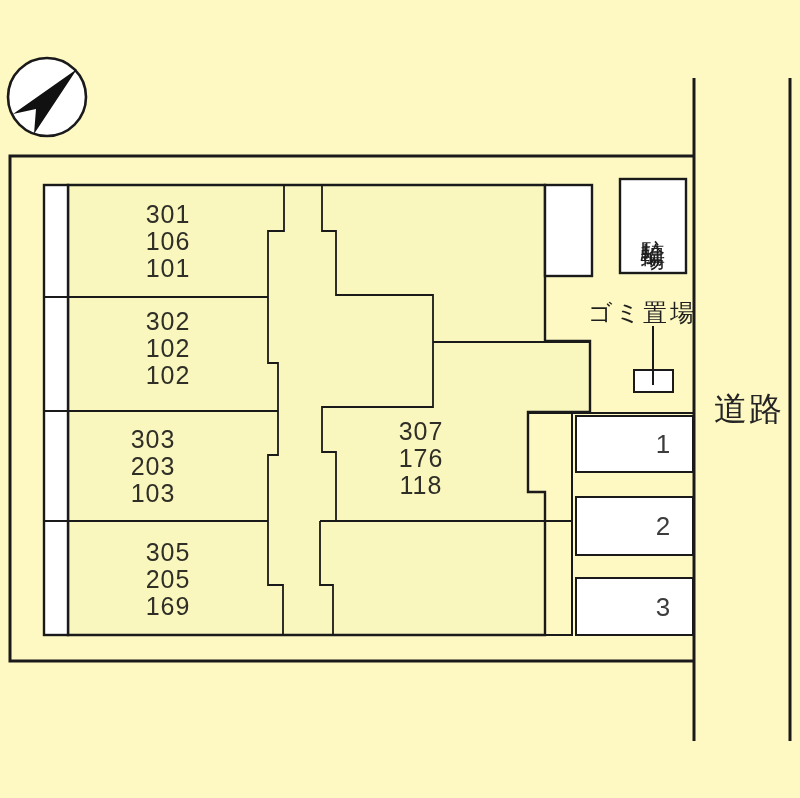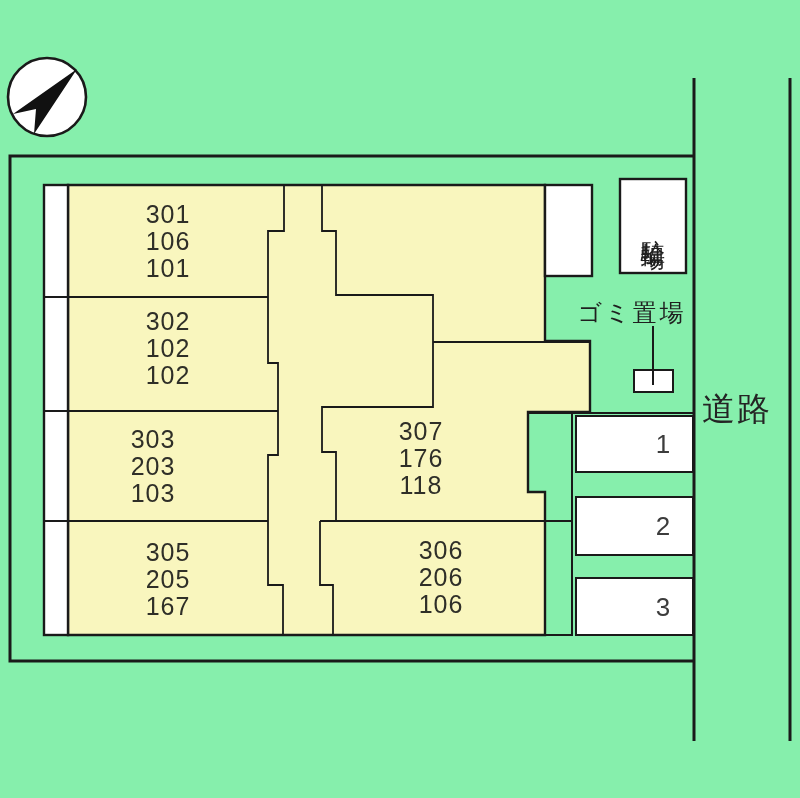--- a/index.html
+++ b/index.html
@@ -1,17 +1,17 @@
 <!DOCTYPE html>
 <html><head>
 <meta charset="utf-8">
 <style>
   html,body{margin:0;padding:0;background:#ffffff;}
   #canvas{
-    position:relative;width:800px;height:798px;background:#86efac;overflow:hidden;
+    position:relative;width:800px;height:798px;background:#fef9c3;overflow:hidden;
     font-family:"Liberation Sans","DejaVu Sans",sans-serif;
   }
   #plan-svg{position:absolute;left:0;top:0;}
   .ln{fill:none;stroke:#1a1a1a;}
   .s3{stroke-width:3px;}
   .s22{stroke-width:2.4px;}
   .s2{stroke-width:2px;}
   .s18{stroke-width:1.8px;}
   .yellow{fill:#F9F6BE;}
   .white{fill:#ffffff;}
@@ -23,25 +23,25 @@
     position:absolute;width:36px;text-align:center;
     font-size:26px;line-height:30px;font-weight:500;color:#3c3c3c;
   }
   .bike-label{
     position:absolute;left:620px;top:179px;width:66px;height:94px;
     display:flex;align-items:center;justify-content:center;
     writing-mode:vertical-rl;text-orientation:upright;
     font-size:24px;letter-spacing:4px;font-weight:500;color:#1f1f1f;
   }
   .garbage-label{
-    position:absolute;left:567px;top:297px;width:130px;text-align:center;
+    position:absolute;left:567px;top:297px;width:130px;text-align:right;
     font-size:24px;letter-spacing:3px;font-weight:500;color:#1f1f1f;
   }
   .road-label{
-    position:absolute;left:702px;top:387px;width:82px;text-align:left;
+    position:absolute;left:702px;top:387px;width:82px;text-align:right;
     font-size:33px;letter-spacing:2px;font-weight:500;color:#242424;
   }
 </style>
 </head>
 <body>
 
 <div id="canvas">
 
   <svg id="plan-svg" width="800" height="798" viewBox="0 0 800 798">
 
@@ -91,32 +91,27 @@
     <div>102</div>
   </div>
   <div class="unit-label" style="left:108px;top:426px">
     <div>303</div>
     <div>203</div>
     <div>103</div>
   </div>
   <div class="unit-label" style="left:123px;top:539px">
     <div>305</div>
     <div>205</div>
-    <div>167</div>
+    <div>169</div>
   </div>
 
   <div class="unit-label" style="left:376px;top:418px">
     <div>307</div>
     <div>176</div>
     <div>118</div>
-  </div>
-  <div class="unit-label" style="left:396px;top:537px">
-    <div>306</div>
-    <div>206</div>
-    <div>106</div>
   </div>
 
   <div class="parking-num" style="left:645px;top:429px">1</div>
   <div class="parking-num" style="left:645px;top:511px">2</div>
   <div class="parking-num" style="left:645px;top:592px">3</div>
 
   <div class="bike-label">駐輪場</div>
   <div class="garbage-label">ゴミ置場</div>
   <div class="road-label">道路</div>
 

